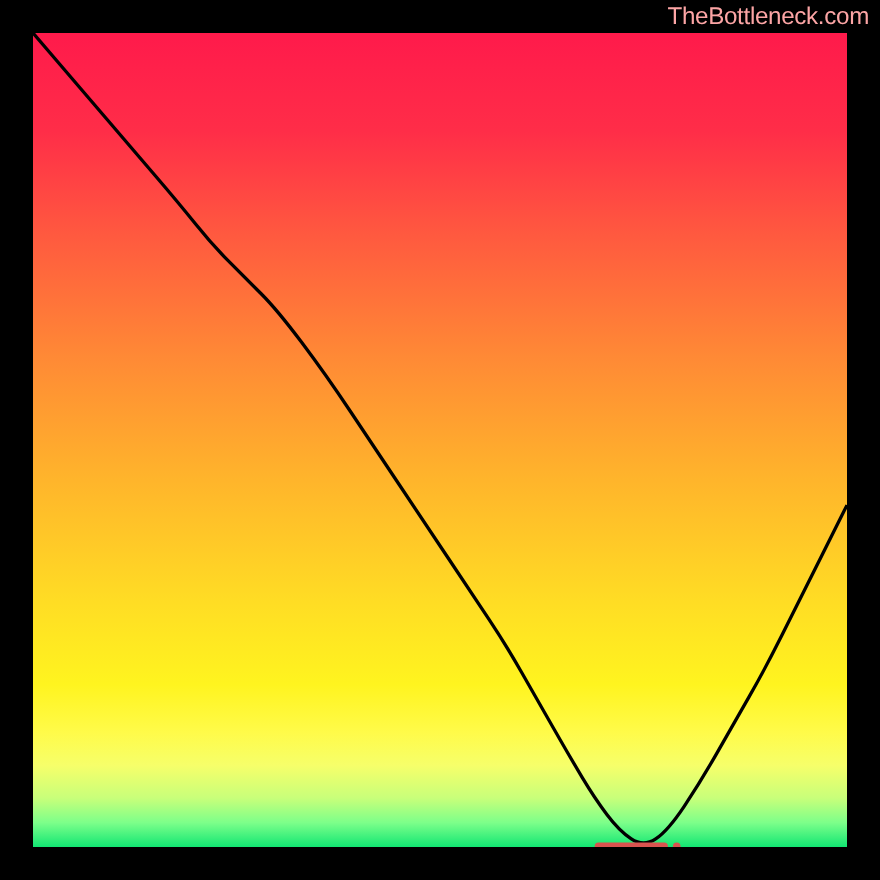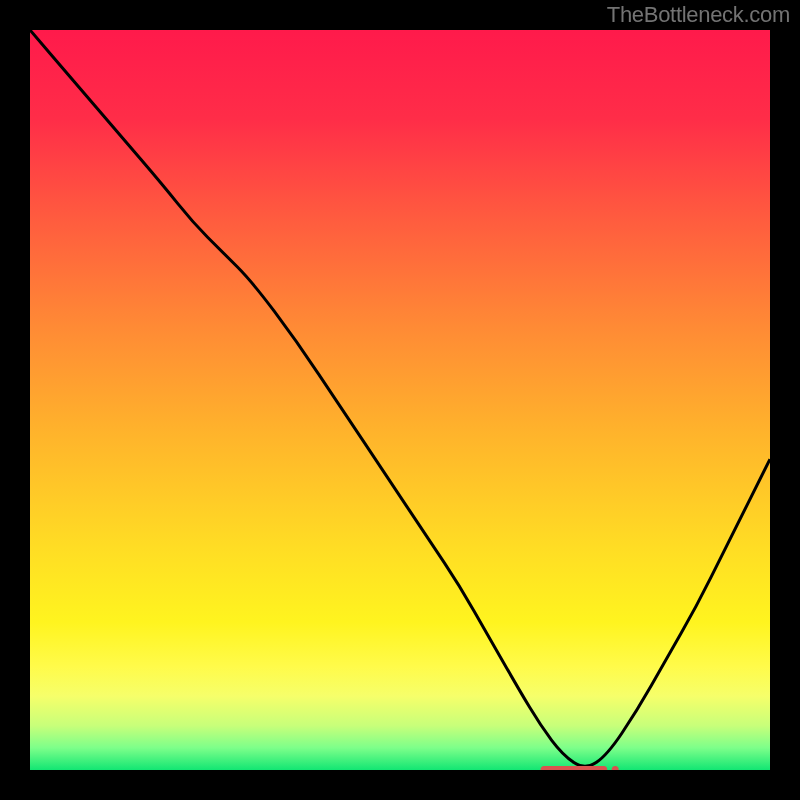--- a/index.html
+++ b/index.html
@@ -13,21 +13,21 @@
   }
   .container {
     position: relative;
     width: 800px;
     height: 800px;
   }
   .watermark {
     position: absolute;
     top: 2px;
     right: 10px;
-    color: #737373;
+    color: #fca5a5;
     font-size: 22px;
     font-weight: 500;
     letter-spacing: -0.3px;
     z-index: 20;
   }
   .plot-area {
     position: absolute;
     
     left: 30px;
     top: 30px;

